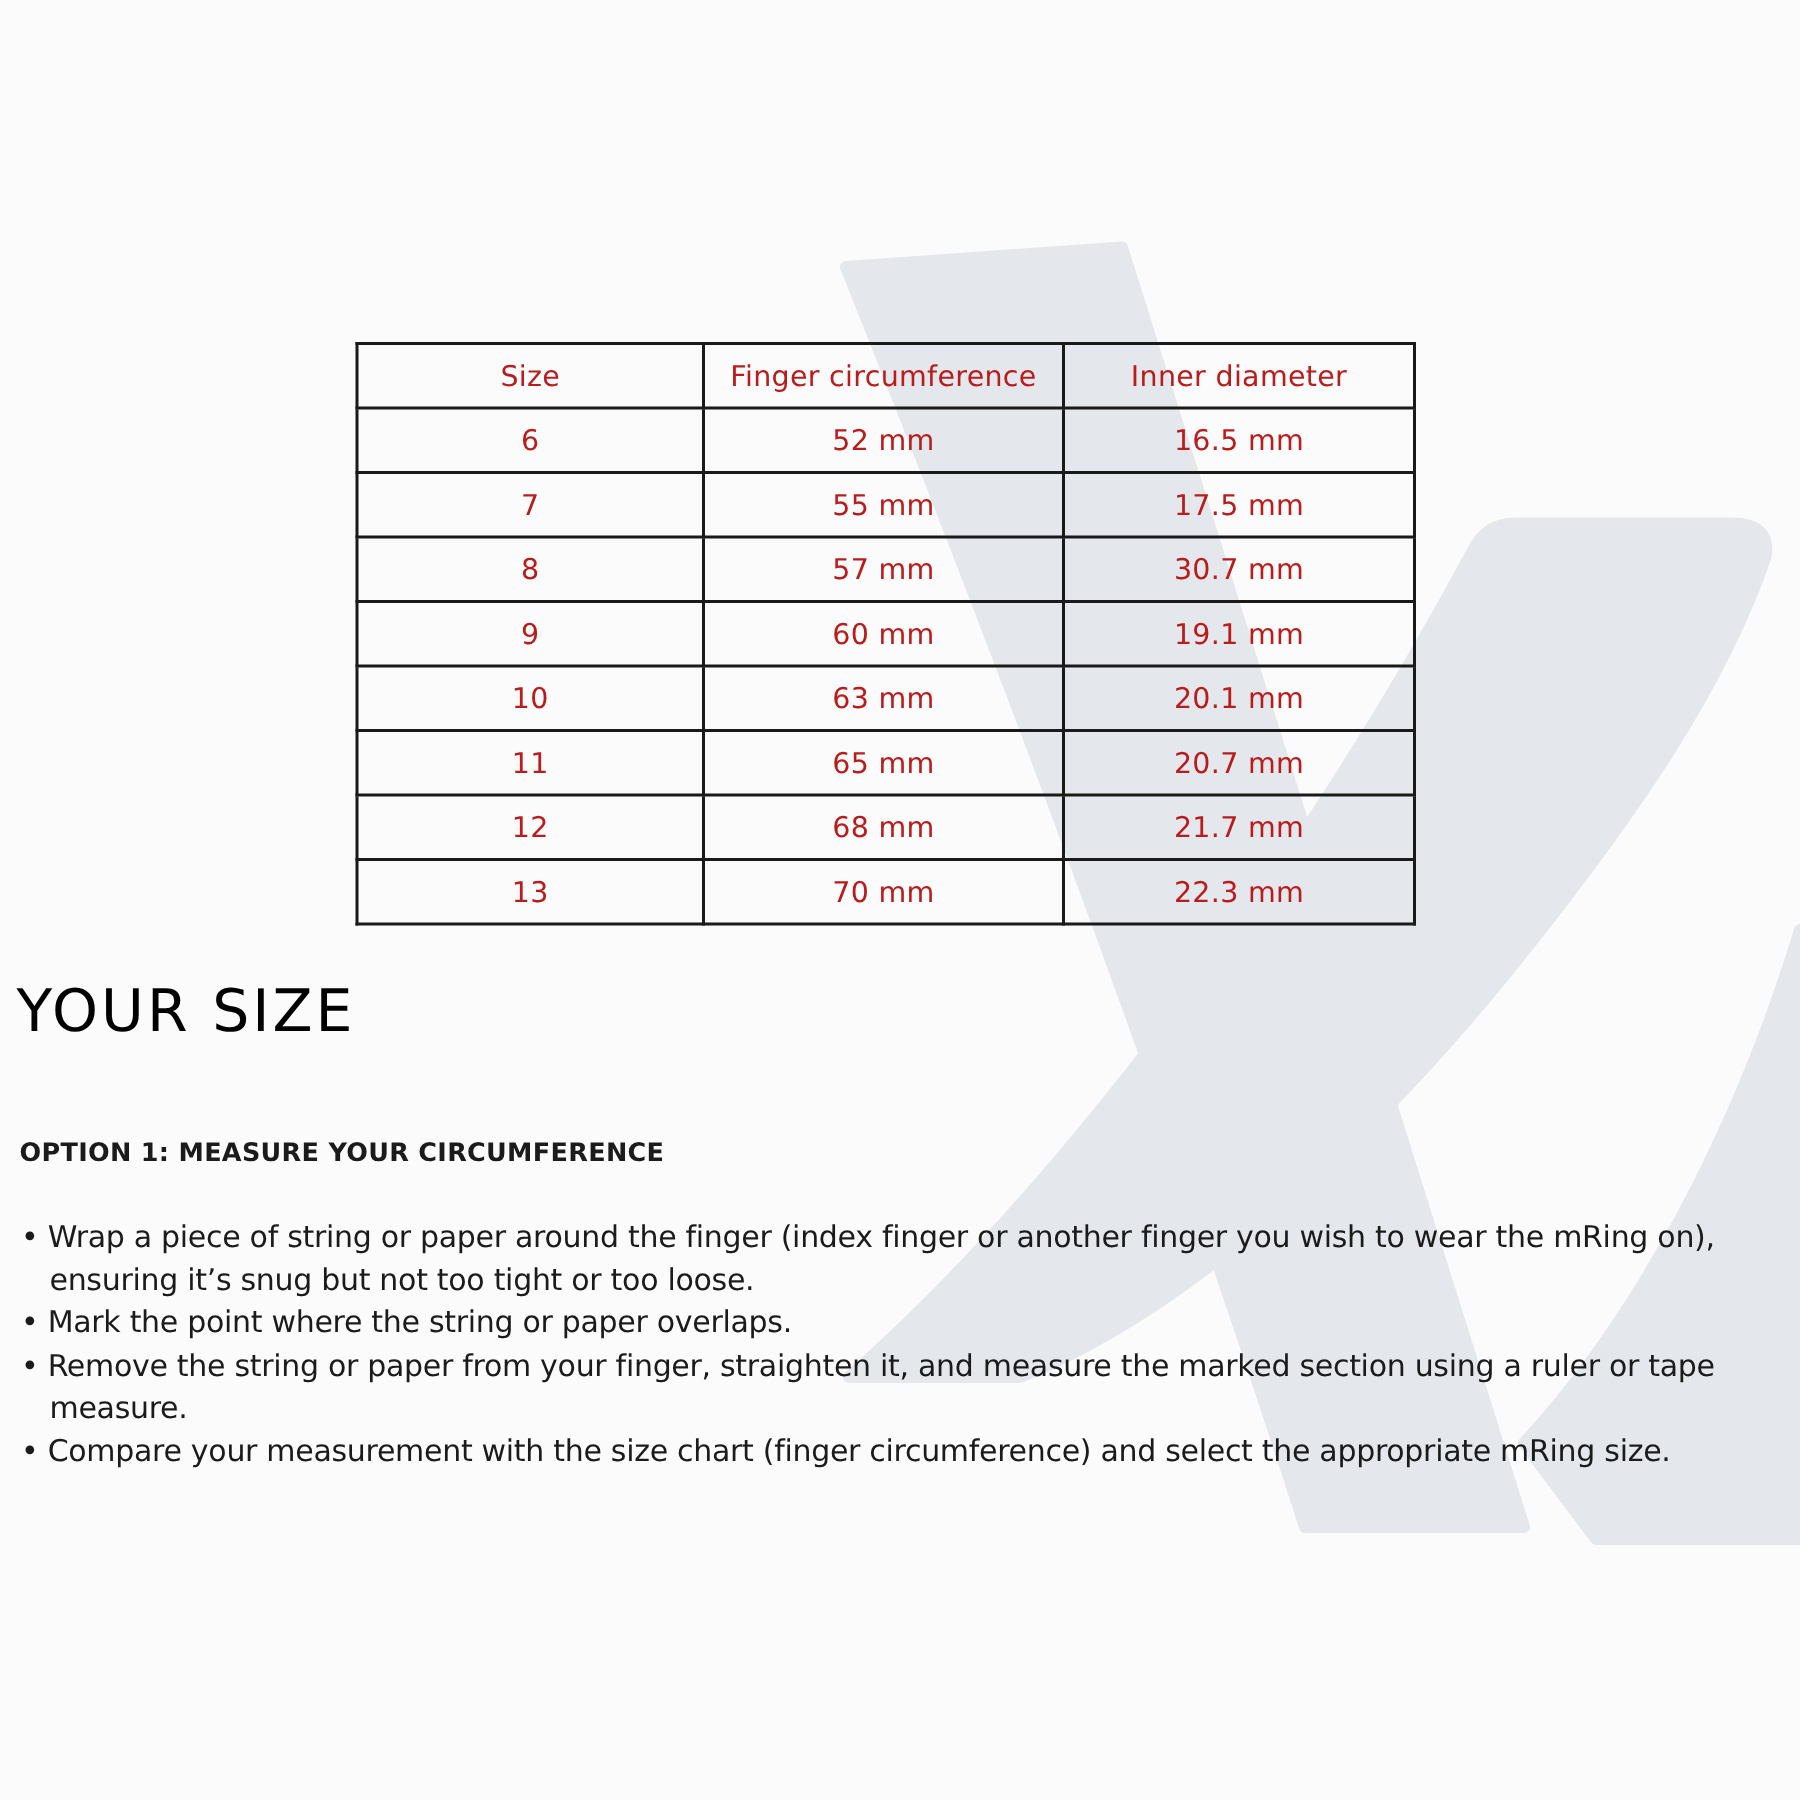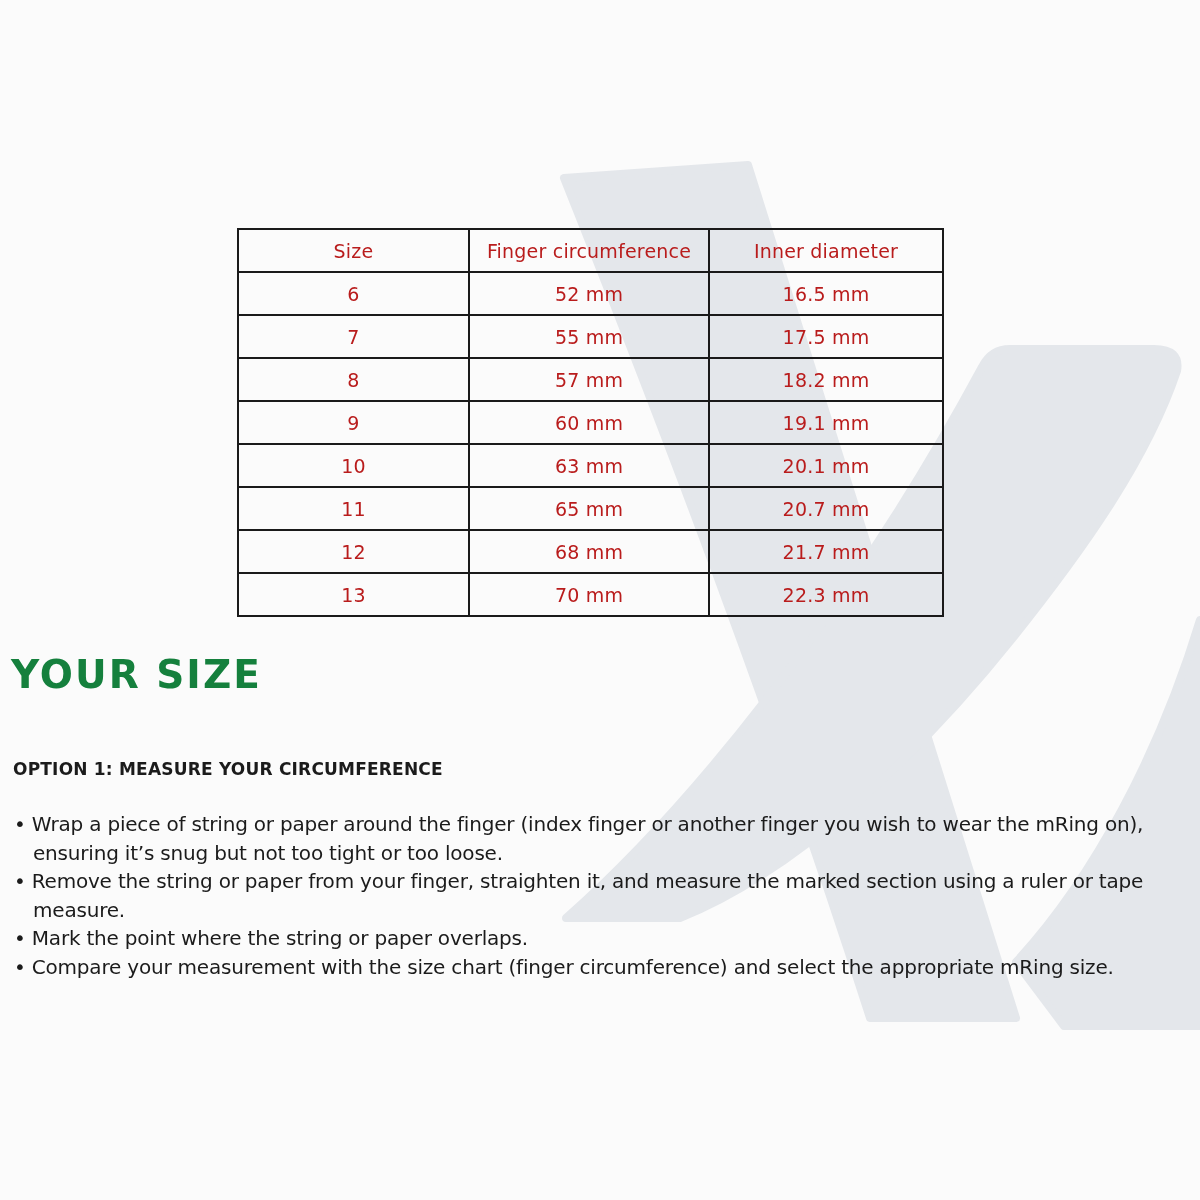--- a/index.html
+++ b/index.html
@@ -24,22 +24,22 @@
   table.size-table td,table.size-table th{
     border:2px solid #1a1a1a;
     height:41px;
     text-align:center;vertical-align:middle;
     font-size:19px;font-weight:normal;
     padding:0;letter-spacing:0.2px;
     color:#b91c1c;
   }
   .your-size-title{
     position:absolute;left:11px;top:652px;margin:0;
-    font-size:39px;font-weight:bold;letter-spacing:2px;
-    color:#15803d;
+    font-size:39px;font-weight:normal;letter-spacing:2px;
+    color:#000000;
   }
   .subtitle{
     position:absolute;left:13px;top:702px;margin:0;
     font-size:21px;letter-spacing:0.2px;
   }
   .option-heading{
     position:absolute;left:13px;top:756px;margin:0;
     font-size:17px;font-weight:bold;line-height:27.5px;
     letter-spacing:0.2px;
   }
@@ -96,21 +96,21 @@
           <td>16.5 mm</td>
         </tr>
         <tr>
           <td>7</td>
           <td>55 mm</td>
           <td>17.5 mm</td>
         </tr>
         <tr>
           <td>8</td>
           <td>57 mm</td>
-          <td>18.2 mm</td>
+          <td>30.7 mm</td>
         </tr>
         <tr>
           <td>9</td>
           <td>60 mm</td>
           <td>19.1 mm</td>
         </tr>
         <tr>
           <td>10</td>
           <td>63 mm</td>
           <td>20.1 mm</td>
@@ -135,18 +135,18 @@
 
   <h1 class="your-size-title">YOUR SIZE</h1>
 
 
   <h2 class="option-heading">
     <span>OPTION 1: MEASURE YOUR CIRCUMFERENCE</span><br>
   </h2>
 
   <ul class="instructions">
       <li>Wrap a piece of string or paper around the finger (index finger or another finger you wish to wear the mRing on), ensuring it’s snug but not too tight or too loose.</li>
+      <li>Mark the point where the string or paper overlaps.</li>
       <li>Remove the string or paper from your finger, straighten it, and measure the marked section using a ruler or tape measure.</li>
-      <li>Mark the point where the string or paper overlaps.</li>
       <li>Compare your measurement with the size chart (finger circumference) and select the appropriate mRing size.</li>
     </ul>
 
 </div>
 
 </body></html>

